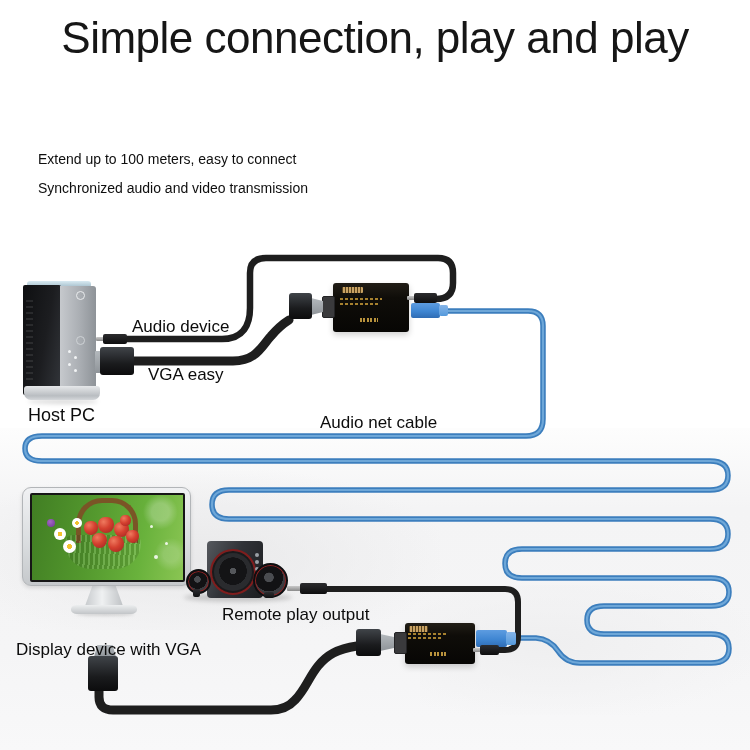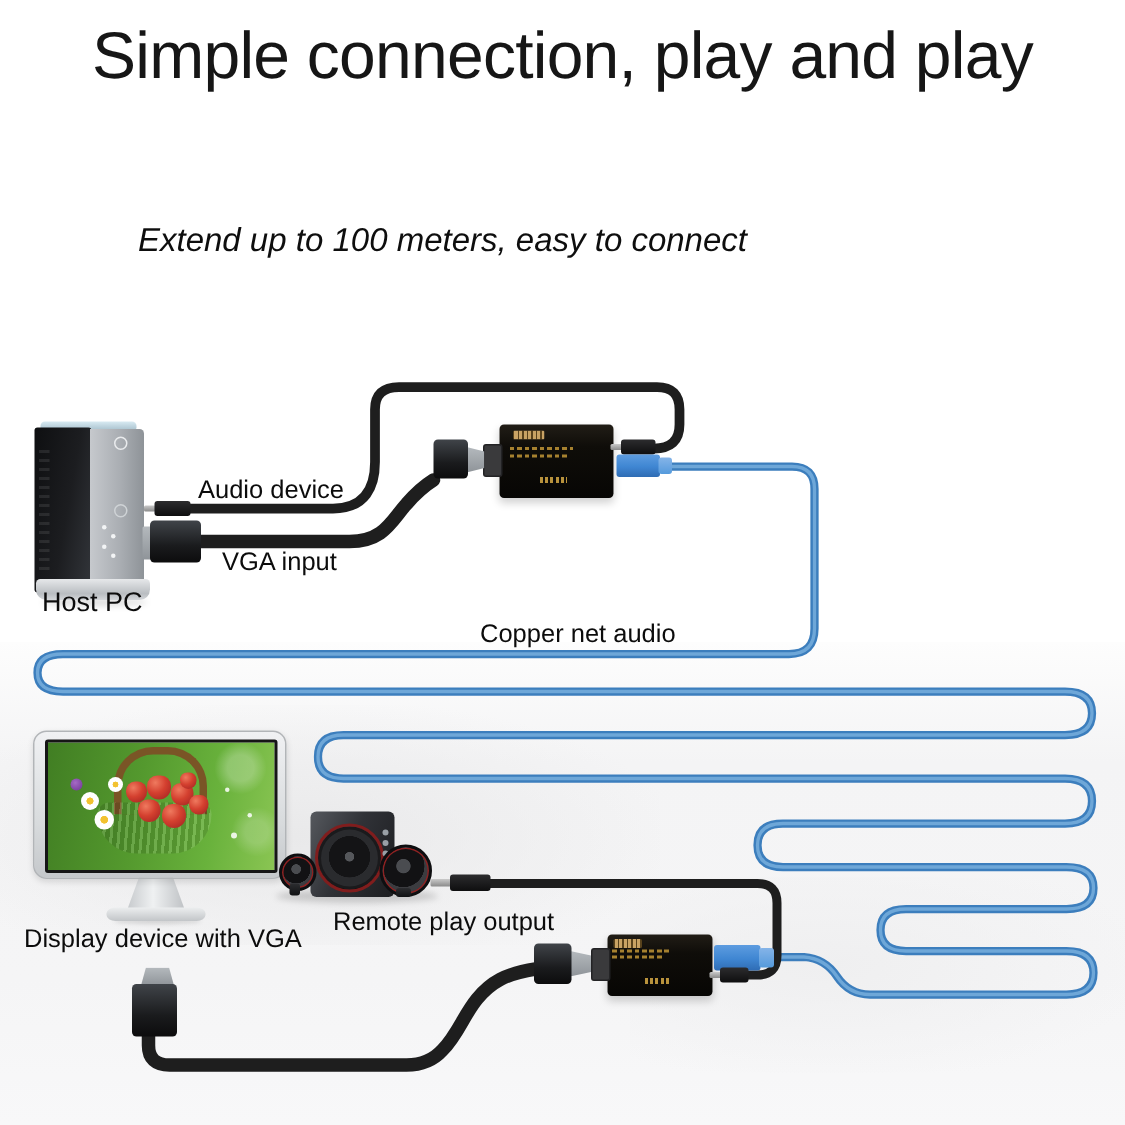--- a/index.html
+++ b/index.html
@@ -9,21 +9,21 @@
   
   .bg-lower{left:0;top:428px;width:750px;height:322px;
     background:linear-gradient(180deg,#fdfdfd 0%,#f4f4f5 25%,#f5f5f6 70%,#f8f8f9 100%);}
   .bg-band-monitor{left:0;top:470px;width:440px;height:160px;
     background:radial-gradient(ellipse at 45% 55%, #e9e9ea 0%, rgba(246,246,247,0) 75%);}
   .bg-band-receiver{left:420px;top:585px;width:330px;height:130px;
     background:radial-gradient(ellipse at 40% 45%, #efeff0 0%, rgba(246,246,247,0) 78%);}
   
   .title{left:0;top:12px;width:750px;text-align:center;font-size:44px;line-height:52px;
          color:#161616;letter-spacing:-0.5px;}
-  .subtitle{left:38px;top:145px;width:460px;text-align:right;font-size:22px;line-height:29px;color:#0e0e0e;font-style:italic;}
+  .subtitle{left:38px;top:145px;width:460px;text-align:left;font-size:14px;line-height:29px;color:#0e0e0e;}
   .lbl{font-size:17px;line-height:19px;color:#0c0c0c;white-space:nowrap;}
   
   .pc-dark{left:23px;top:285px;width:38px;height:110px;
     background:linear-gradient(100deg,#0e0f11 0%,#1c1d20 55%,#33363b 100%);border-radius:2px;}
   .pc-light{left:60px;top:286px;width:36px;height:108px;
     background:linear-gradient(90deg,#c6c9cd 0%,#aaaeb3 55%,#8e9398 100%);border-radius:0 3px 3px 0;}
   .pc-top{left:27px;top:281px;width:64px;height:7px;border-radius:3px;
     background:linear-gradient(180deg,#d8eaf2 0%,#9fb9c6 100%);}
   .pc-base{left:24px;top:386px;width:76px;height:14px;border-radius:3px 3px 7px 7px;
     background:linear-gradient(180deg,#e6e8ea 0%,#b9bdc1 70%,#d4d7da 100%);}
@@ -224,21 +224,22 @@
   <div class="abs vga-body" style="left:356px;top:629px;width:25px;height:27px"></div>
 
   <div class="abs rj45" style="left:476px;top:630px;width:31px;height:17px"></div>
   <div class="abs rj45-boot" style="left:506px;top:632px;width:10px;height:13px"></div>
   <div class="abs jack-tip" style="left:473px;top:648px;width:8px;height:4px"></div>
   <div class="abs jack-body" style="left:480px;top:645px;width:19px;height:10px"></div>
 
   <div class="abs title">Simple connection, play and play</div>
   <div class="abs subtitle">
     <div>Extend up to 100 meters, easy to connect</div>
+    <div>Synchronized audio and video transmission</div>
   </div>
   <div class="abs lbl" style="left:132px;top:317px">Audio device</div>
-  <div class="abs lbl" style="left:148px;top:365px">VGA input</div>
-  <div class="abs lbl" style="left:28px;top:392px;font-size:18px">Host PC</div>
-  <div class="abs lbl" style="left:320px;top:413px">Copper net audio</div>
-  <div class="abs lbl" style="left:16px;top:616px">Display device with VGA</div>
+  <div class="abs lbl" style="left:148px;top:365px">VGA easy</div>
+  <div class="abs lbl" style="left:28px;top:406px;font-size:18px">Host PC</div>
+  <div class="abs lbl" style="left:320px;top:413px">Audio net cable</div>
+  <div class="abs lbl" style="left:16px;top:640px">Display device with VGA</div>
   <div class="abs lbl" style="left:222px;top:605px">Remote play output</div>
 
 </div>
 
 </body></html>

